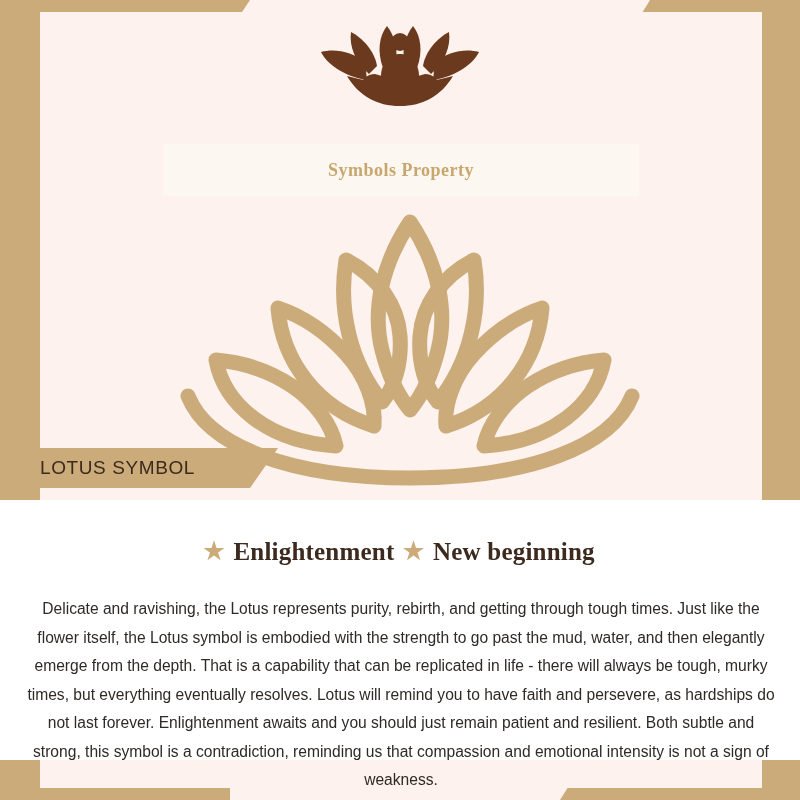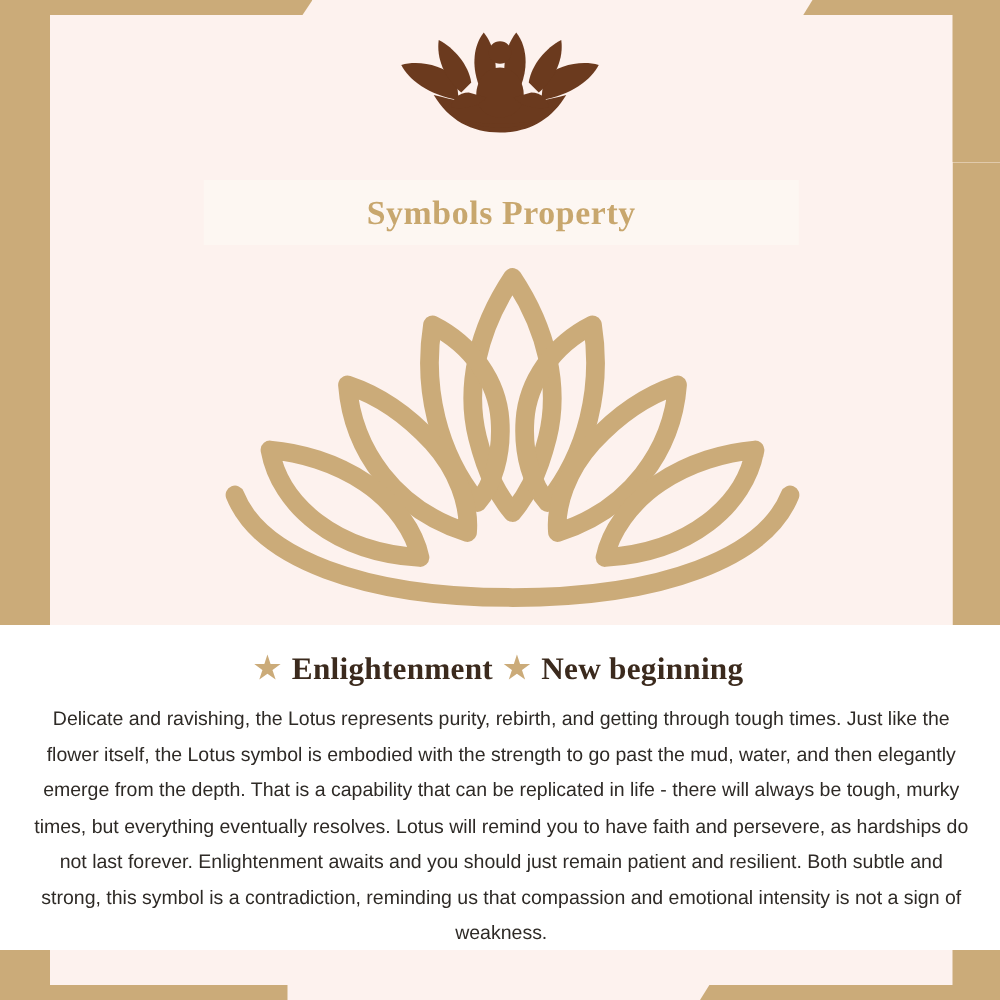--- a/index.html
+++ b/index.html
@@ -109,21 +109,21 @@
     width: 476px;
     height: 52px;
     background: #fdf7f2;
     display: flex;
     align-items: center;
     justify-content: center;
   }
   .title-ribbon .title-text {
     font-family: "Liberation Serif", serif;
     font-weight: bold;
-    font-size: 27px;
+    font-size: 18px;
     color: #c8a76e;
     letter-spacing: 0.5px;
   }
 
   
   .lotus-area {
     position: absolute;
     top: 198px;
     left: 150px;
     width: 520px;
@@ -154,21 +154,21 @@
   .body-card {
     position: absolute;
     top: 500px;
     left: 0;
     width: 800px;
     height: 260px;
     background: #ffffff;
   }
 
   .headline {
-    margin: 0;
+    margin: 17px;
     padding-top: 20px;
     text-align: center;
     font-family: "Liberation Serif", serif;
     font-size: 25px;
     font-weight: bold;
     color: #3b2a1d;
     letter-spacing: 0.2px;
   }
   .headline .star {
     color: #cbab79;
@@ -241,20 +241,23 @@
         <path d="M392 110 C388 162 354 210 296 228 C294 206 304 178 324 156 C344 134 368 118 392 110 Z"></path>
 
         <path d="M66 162 C74 206 118 244 186 248 C182 228 166 204 142 188 C118 172 90 164 66 162 Z"></path>
         <path d="M454 162 C446 206 402 244 334 248 C338 228 354 204 378 188 C402 172 430 164 454 162 Z"></path>
 
         <path d="M38 198 C58 248 140 280 260 280 C380 280 462 248 482 198"></path>
       </g>
     </svg>
   </div>
 
+  <div class="symbol-tag">
+    <span class="tag-label">LOTUS SYMBOL</span>
+  </div>
 
   <div class="body-card">
     <div class="headline">
       <span class="star">★</span>
       <span class="word">Enlightenment</span>
       <span class="star">★</span>
       <span class="word">New beginning</span>
     </div>
     <p class="paragraph">Delicate and ravishing, the Lotus represents purity, rebirth, and getting through tough times. Just like the flower itself, the Lotus symbol is embodied with the strength to go past the mud, water, and then elegantly emerge from the depth. That is a capability that can be replicated in life - there will always be tough, murky times, but everything eventually resolves. Lotus will remind you to have faith and persevere, as hardships do not last forever. Enlightenment awaits and you should just remain patient and resilient. Both subtle and strong, this symbol is a contradiction, reminding us that compassion and emotional intensity is not a sign of weakness.</p>
   </div>

